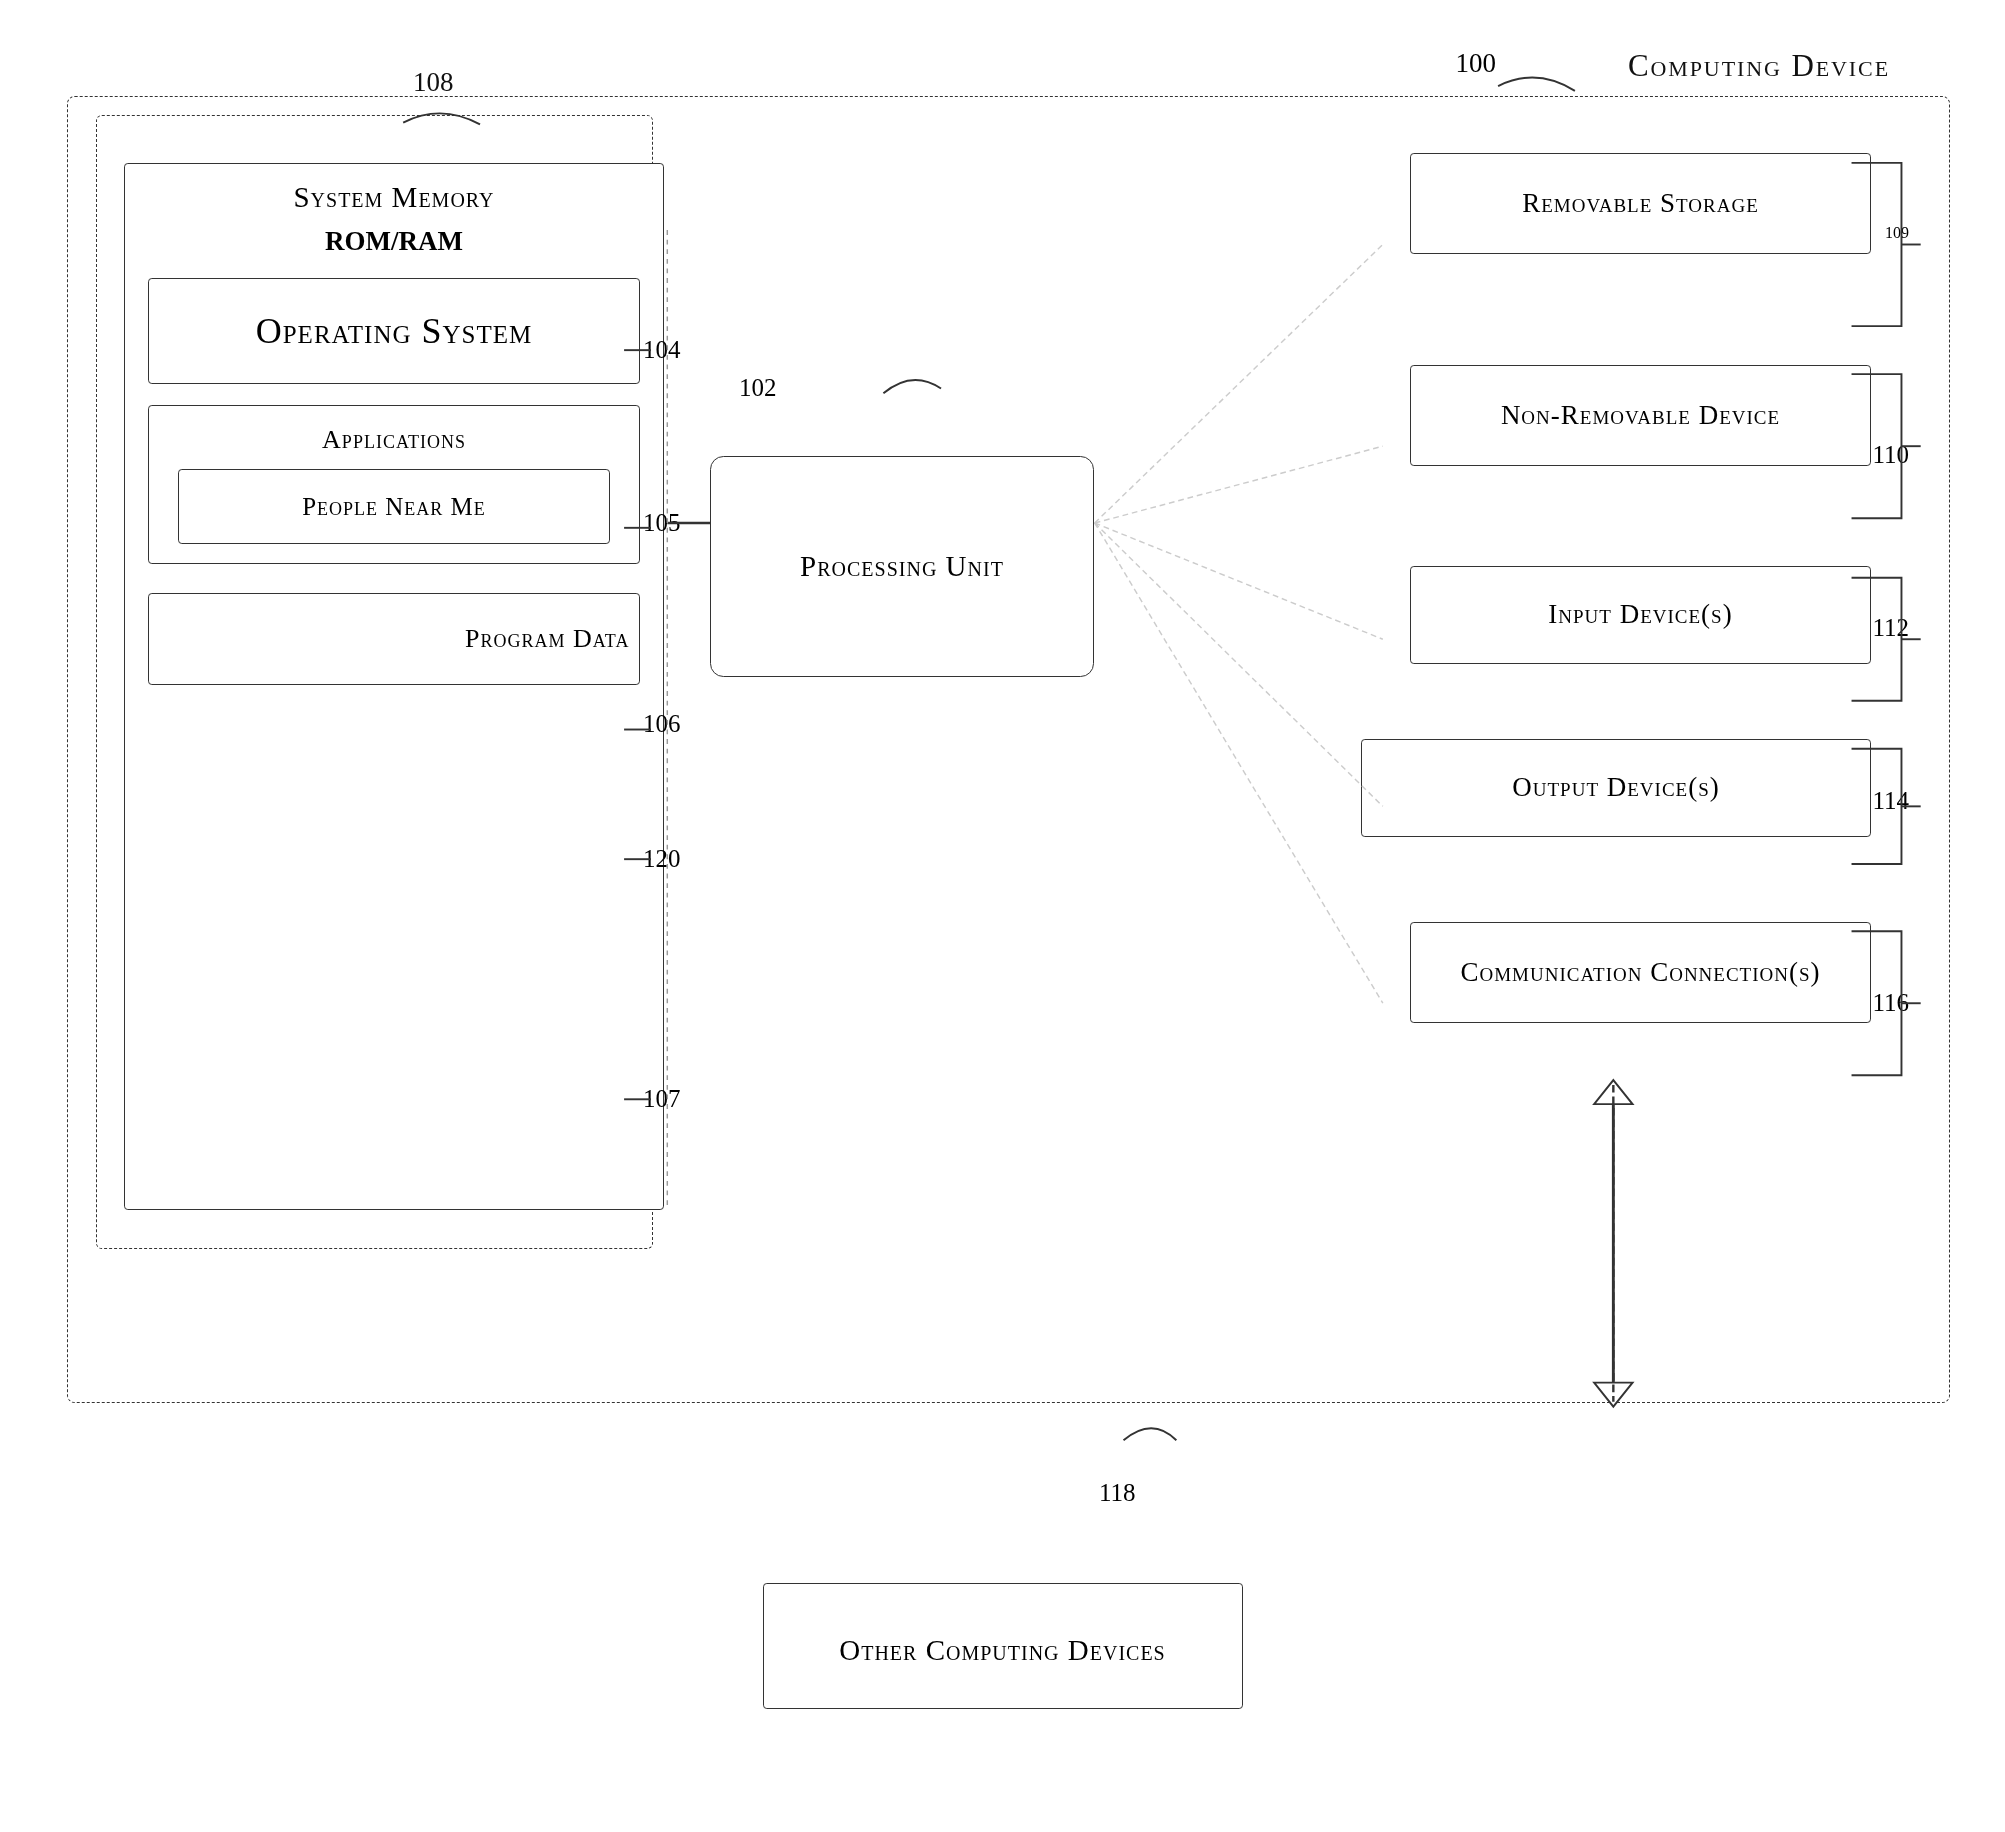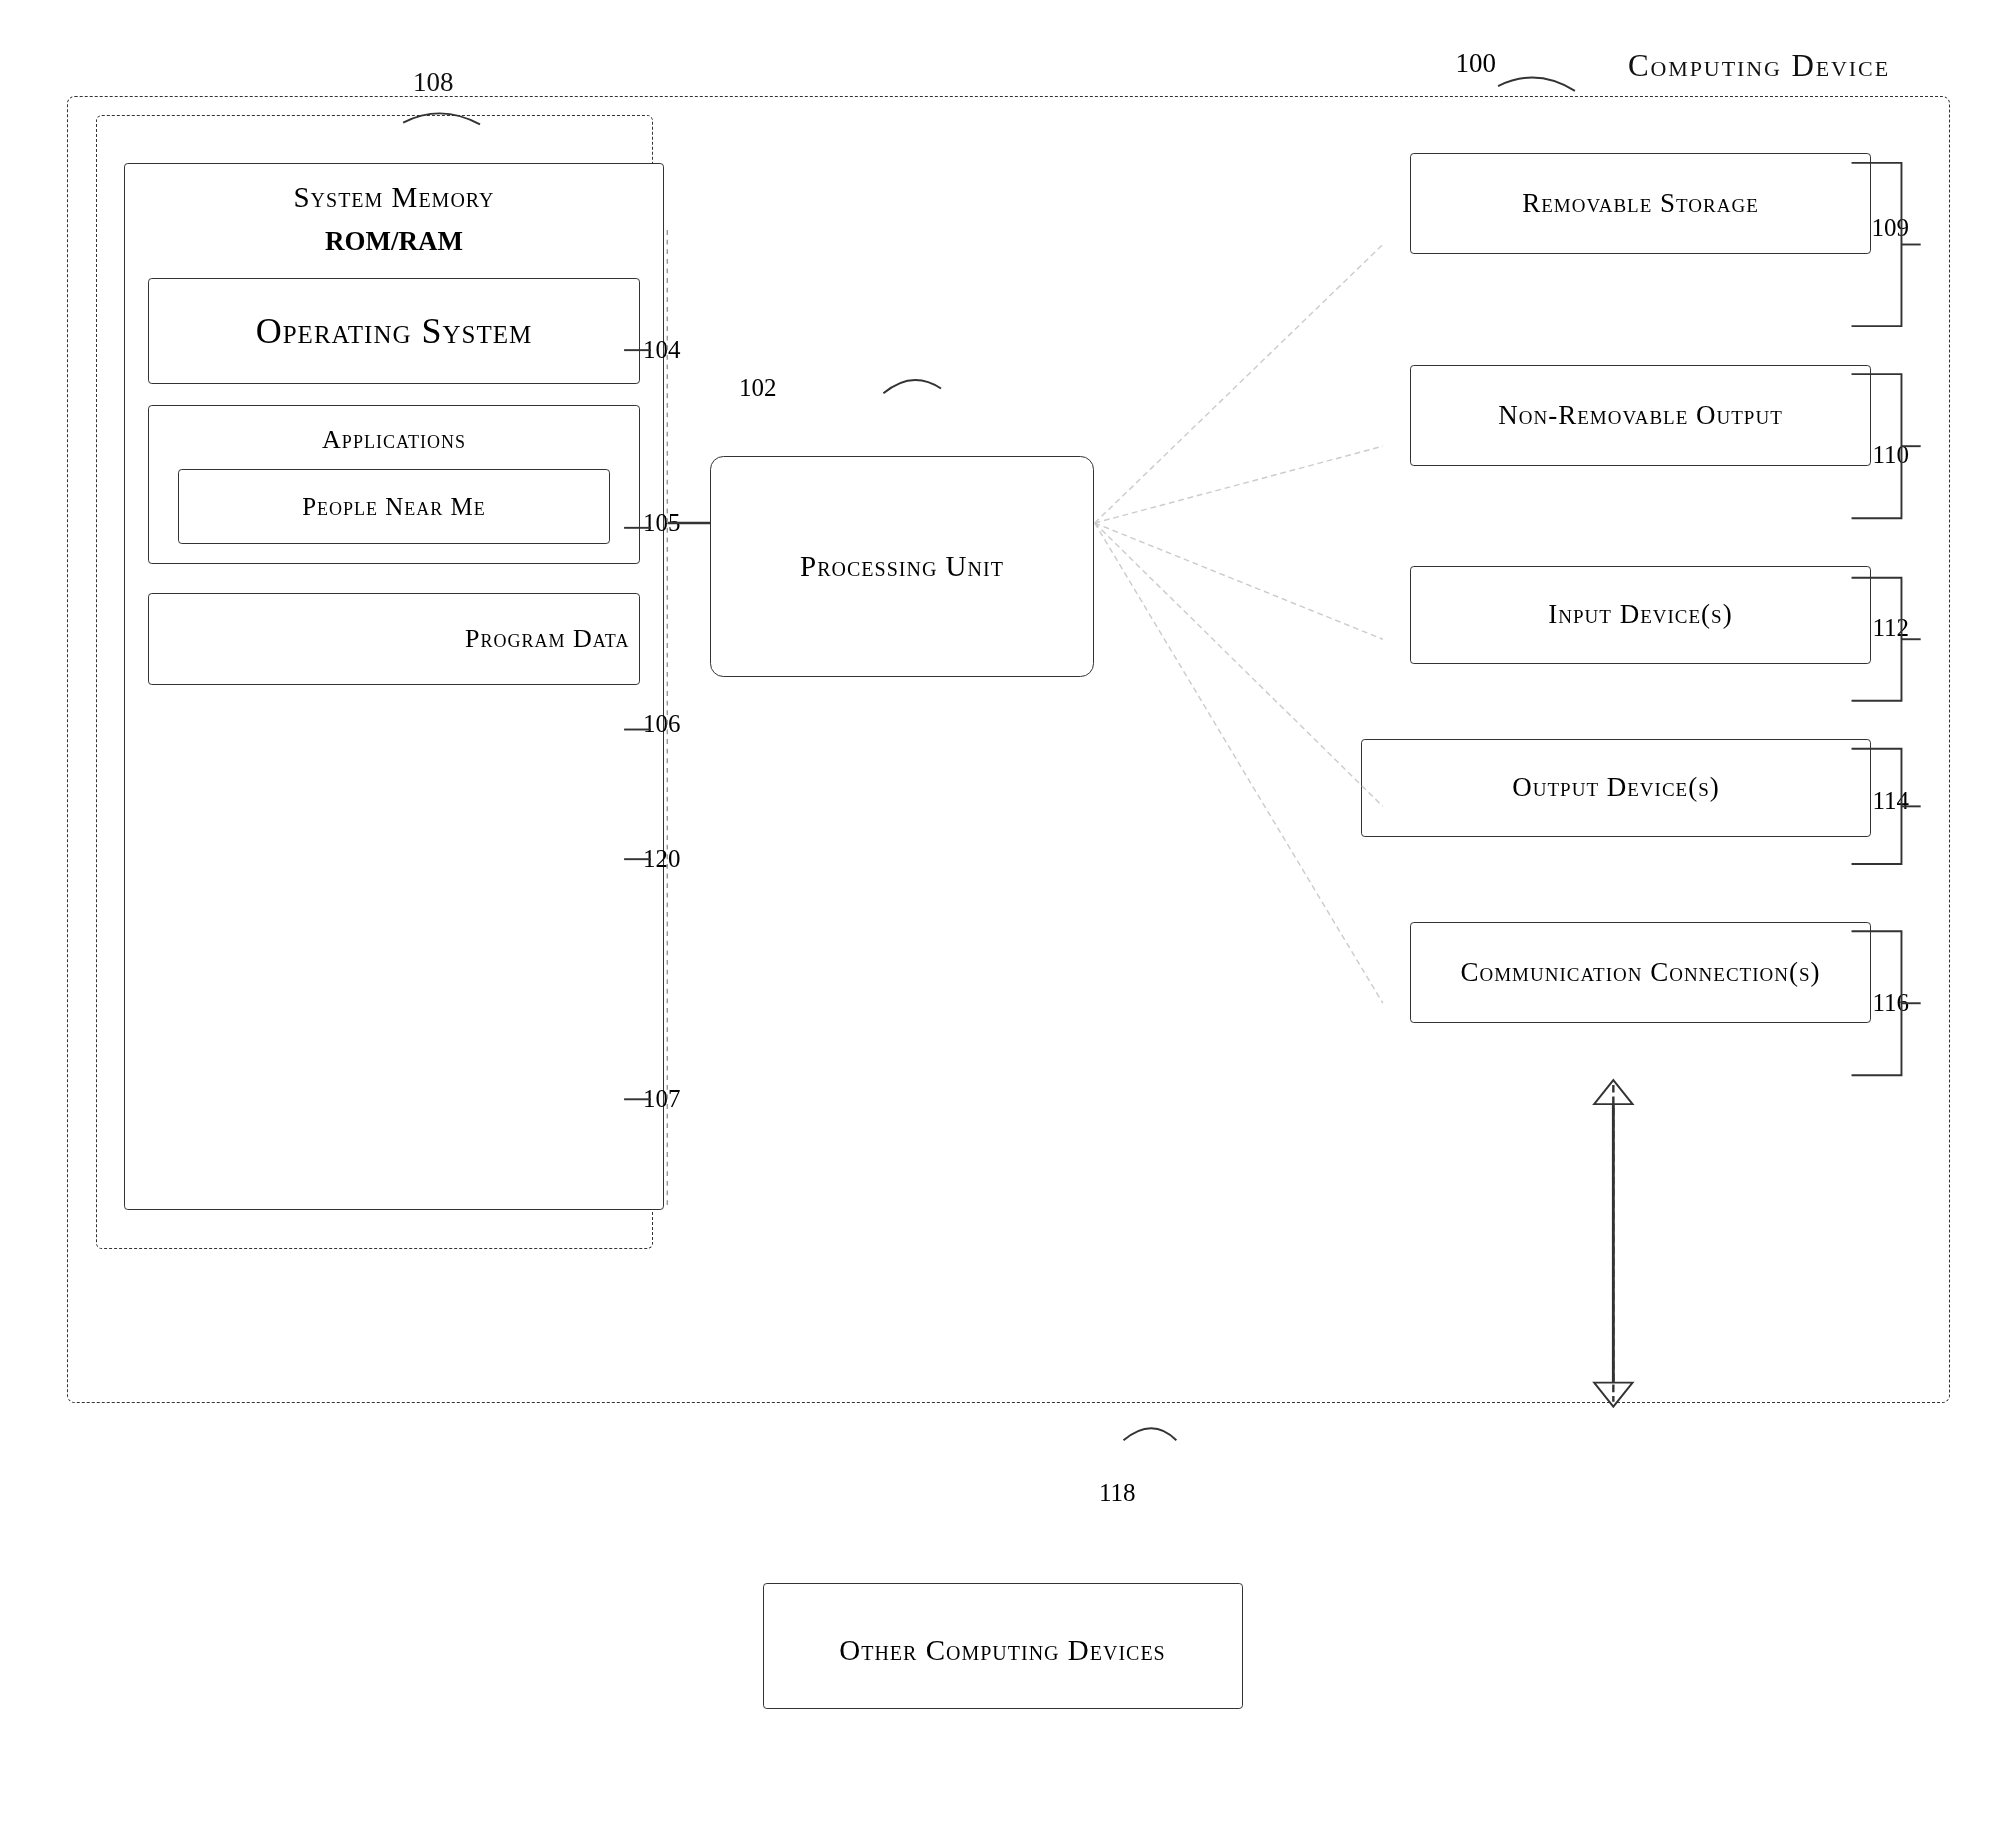--- a/index.html
+++ b/index.html
@@ -132,24 +132,24 @@
   <div style="position:absolute; top:336px; left:701px; font-size:25px;">
     <span>102</span>
   </div>
   <div style="position:absolute; top:375px; left:672px; width:384px; height:221px; border:1.9px solid #333; border-radius:13.4px; background:#fff; display:flex; align-items:center; justify-content:center;margin-top:43px;">
     <div style="font-size:29px; font-variant:small-caps; text-align:center; letter-spacing:1px;">Processing Unit</div>
   </div>
 
   <div style="position:absolute; top:115px; right:96px; width:461px; border:1.9px solid #333; border-radius:3.8px; text-align:center; padding:29px 13.4px; background:#fff;">
     <div style="font-size:27px; font-variant:small-caps; letter-spacing:1px; line-height:1.5;">Removable Storage</div>
   </div>
-  <div style="position:absolute; top:176px; right:58px; font-size:25px;">109</div>
+  <div style="position:absolute; top:186px; right:58px; font-size:16px;">109</div>
 
   <div style="position:absolute; top:327px; right:96px; width:461px; border:1.9px solid #333; border-radius:3.8px; text-align:center; padding:29px 13.4px; background:#fff;">
-    <div style="font-size:27px; font-variant:small-caps; letter-spacing:1px; line-height:1.5;">Non-Removable Output</div>
+    <div style="font-size:27px; font-variant:small-caps; letter-spacing:1px; line-height:1.5;">Non-Removable Device</div>
   </div>
   <div style="position:absolute; top:403px; right:58px; font-size:25px;">110</div>
 
   <div style="position:absolute; top:528px; right:96px; width:461px; border:1.9px solid #333; border-radius:3.8px; text-align:center; padding:29px 13.4px; background:#fff;">
     <div style="font-size:27px; font-variant:small-caps; letter-spacing:1px; line-height:1.4;">Input Device(s)</div>
   </div>
   <div style="position:absolute; top:576px; right:58px; font-size:25px;">112</div>
 
   <div style="position:absolute; top:701px; right:96px; width:510px; border:1.9px solid #333; border-radius:3.8px; text-align:center; padding:29px 8px; background:#fff;">
     <div style="font-size:27px; font-variant:small-caps; letter-spacing:1px; line-height:1.4;">Output Device(s)</div>

